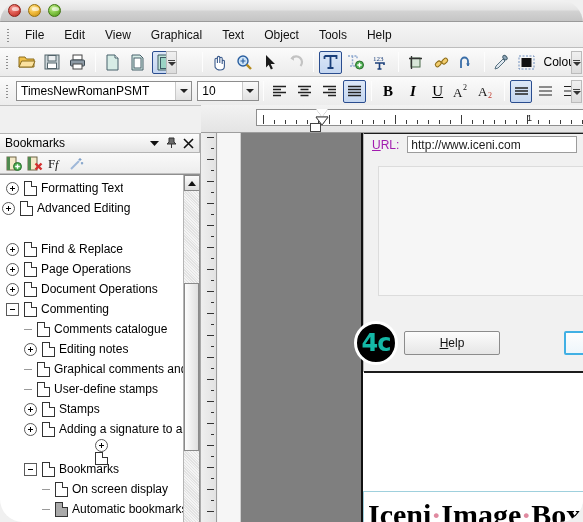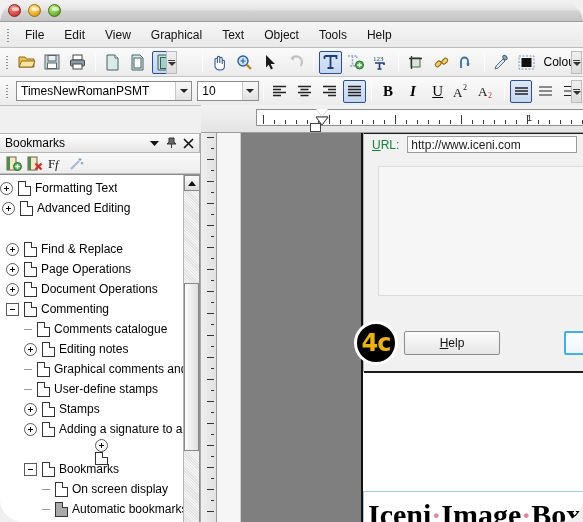--- a/index.html
+++ b/index.html
@@ -139,34 +139,34 @@
   .canvas { position:absolute; left:218px; top:0; right:0; bottom:0; background:#fff; overflow:hidden; }
   .vsplit { position:absolute; left:0; top:0; width:23px; bottom:0; background:#f6f6f6; border-right:1px solid #cfcfcf; }
   .gutter { position:absolute; left:23px; top:0; width:120px; bottom:0; background:#7f7f7f; }
   .pageedge { position:absolute; left:143px; top:0; bottom:0; width:2px; background:#111; }
 
   
   .dlg { position:absolute; left:145px; top:-1px; right:-60px; height:240px;
     background:#f1f1f1; border:1px solid #b9b9b9; border-top:2px solid #1c1c1c; }
   .dlg-top { position:absolute; left:0; right:0; top:0; height:28px; background:#f1f1f1; overflow:hidden; }
   .urlrow { position:absolute; left:8px; top:2px; display:flex; align-items:center; }
-  .urllabel { font-size:12px; color:#15803d; font-family:"Liberation Sans",sans-serif; }
+  .urllabel { font-size:12px; color:#a21caf; font-family:"Liberation Sans",sans-serif; }
   .urllabel u { text-underline-offset:1px; }
   .urlfield { margin-left:8px; width:170px; height:17px; background:#fff; border:1px solid #9c9c9c;
     font-size:12px; padding:0 3px; line-height:16px; color:#1a1a1a; overflow:hidden; white-space:nowrap; }
   .groupbox { position:absolute; left:14px; top:32px; right:-10px; height:130px;
     background:#f6f6f6; border:1px solid #dcdcdc; }
   .dlg-btns { position:absolute; left:0; right:0; top:195px; height:34px; }
   .btn { position:absolute; height:24px; background:linear-gradient(to bottom,#fcfcfc,#e6e6e6);
     border:1px solid #8c8c8c; border-radius:2px; font-size:12px; color:#111;
     display:flex; align-items:center; justify-content:center; }
   .btn-help { left:40px; top:2px; width:96px; }
   .btn-ok { left:200px; top:2px; width:86px; border:2px solid #41b0e4; background:linear-gradient(to bottom,#fdfdfd,#eef6fb); }
   .badge4c { position:absolute; left:-10px; top:-8px; width:44px; height:44px; border-radius:50%;
-    background:#000; color:#eab308; border:3px solid #fff;
+    background:#000; color:#14b8a6; border:3px solid #fff;
     display:flex; align-items:center; justify-content:center;
     font-family:"DejaVu Sans", sans-serif; font-size:24px; font-weight:bold; letter-spacing:-1px; }
   .dlg-bottom-edge { position:absolute; left:0; right:0; bottom:-2px; height:2px; background:#1c1c1c; }
 
   
   .headbox { position:absolute; left:145px; top:358px; right:-40px; height:60px;
     border:1px solid #9fd0dd; background:#fff; }
   .headline { font-family:"Liberation Serif", serif; font-weight:bold; font-size:30px;
     color:#000; white-space:nowrap; padding:6px 2px 0 4px; letter-spacing:0px; }
   .dotsep { color:#e08aa0; font-weight:bold; }
@@ -510,21 +510,21 @@
         <div class="pt-btn">
           <svg width="16" height="15" viewBox="0 0 16 15">
               <path d="M2 13l8-8" stroke="#9fb8d8" stroke-width="2"></path>
               <path d="M11 2v3M9.5 3.5h3M13 6v2.4M11.9 7.2h2.3" stroke="#7fa0c8" stroke-width="1.2"></path>
             </svg>
         </div>
       </div>
 
       <div class="tree">
         <div class="tree-inner" id="tree-inner">
-            <div class="node" style="">
+            <div class="node" style="padding-left: 6px;">
               <div class="toggle has plus" style="margin-right: 5px;"></div>
               <div class="pageicon"></div>
               <div class="node-label">Formatting Text</div>
             </div>
             <div class="node" style="padding-left: 2px;">
               <div class="toggle has plus" style="margin-right: 5px;"></div>
               <div class="pageicon"></div>
               <div class="node-label">Advanced Editing</div>
             </div>
             <div class="node" style="padding-left: 6px; margin-top: 21px;">

